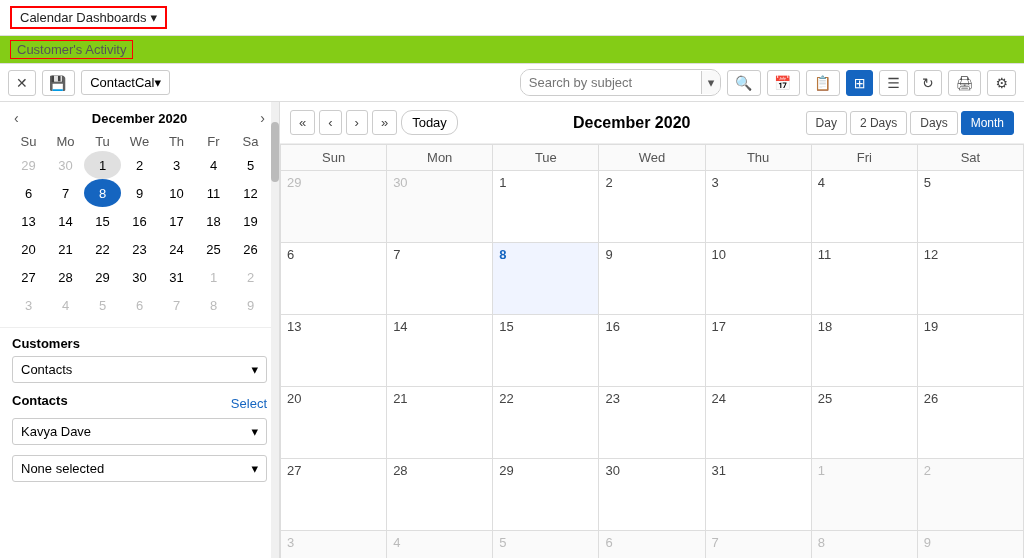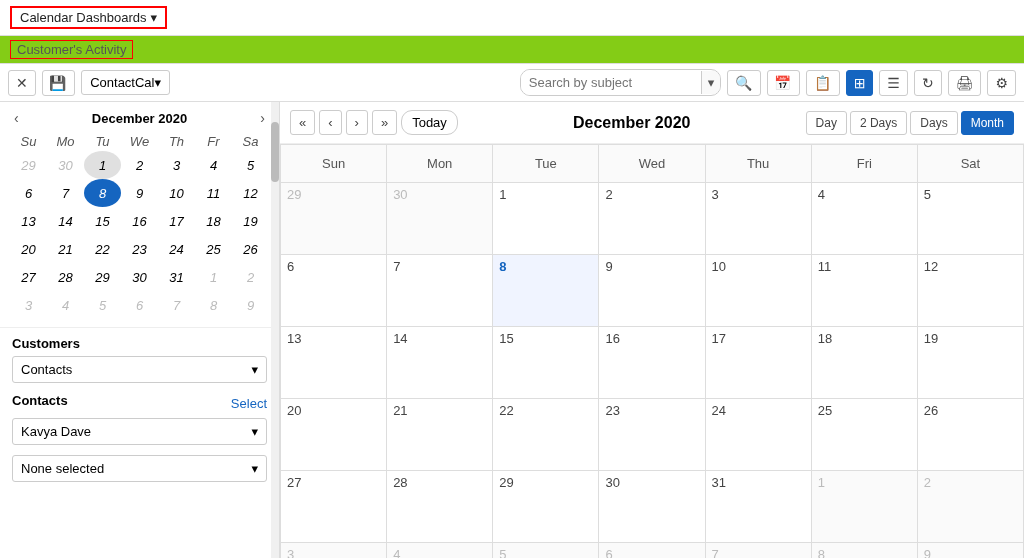--- a/index.html
+++ b/index.html
@@ -124,21 +124,20 @@
       border: none;
       cursor: pointer;
       font-size: 14px;
       color: #555;
       padding: 0 4px;
     }
     .mini-cal-grid {
       width: 100%;
       border-collapse: collapse;
       font-size: 12px;
-      font-style: italic;
     }
     .mini-cal-grid th {
       text-align: center;
       color: #555;
       font-weight: normal;
       padding: 2px;
       width: 32px;
     }
     .mini-cal-grid td {
       text-align: center;
@@ -259,21 +258,21 @@
       flex: 1;
       overflow: hidden;
     }
     .cal-grid {
       width: 100%;
       border-collapse: collapse;
       height: 100%;
     }
     .cal-grid th {
       border: 1px solid #ddd;
-      padding: 11px;
+      padding: 5px;
       text-align: center;
       font-weight: normal;
       font-size: 13px;
       color: #555;
       background: #fafafa;
     }
     .cal-grid td {
       border: 1px solid #ddd;
       vertical-align: top;
       padding: 4px 6px;

